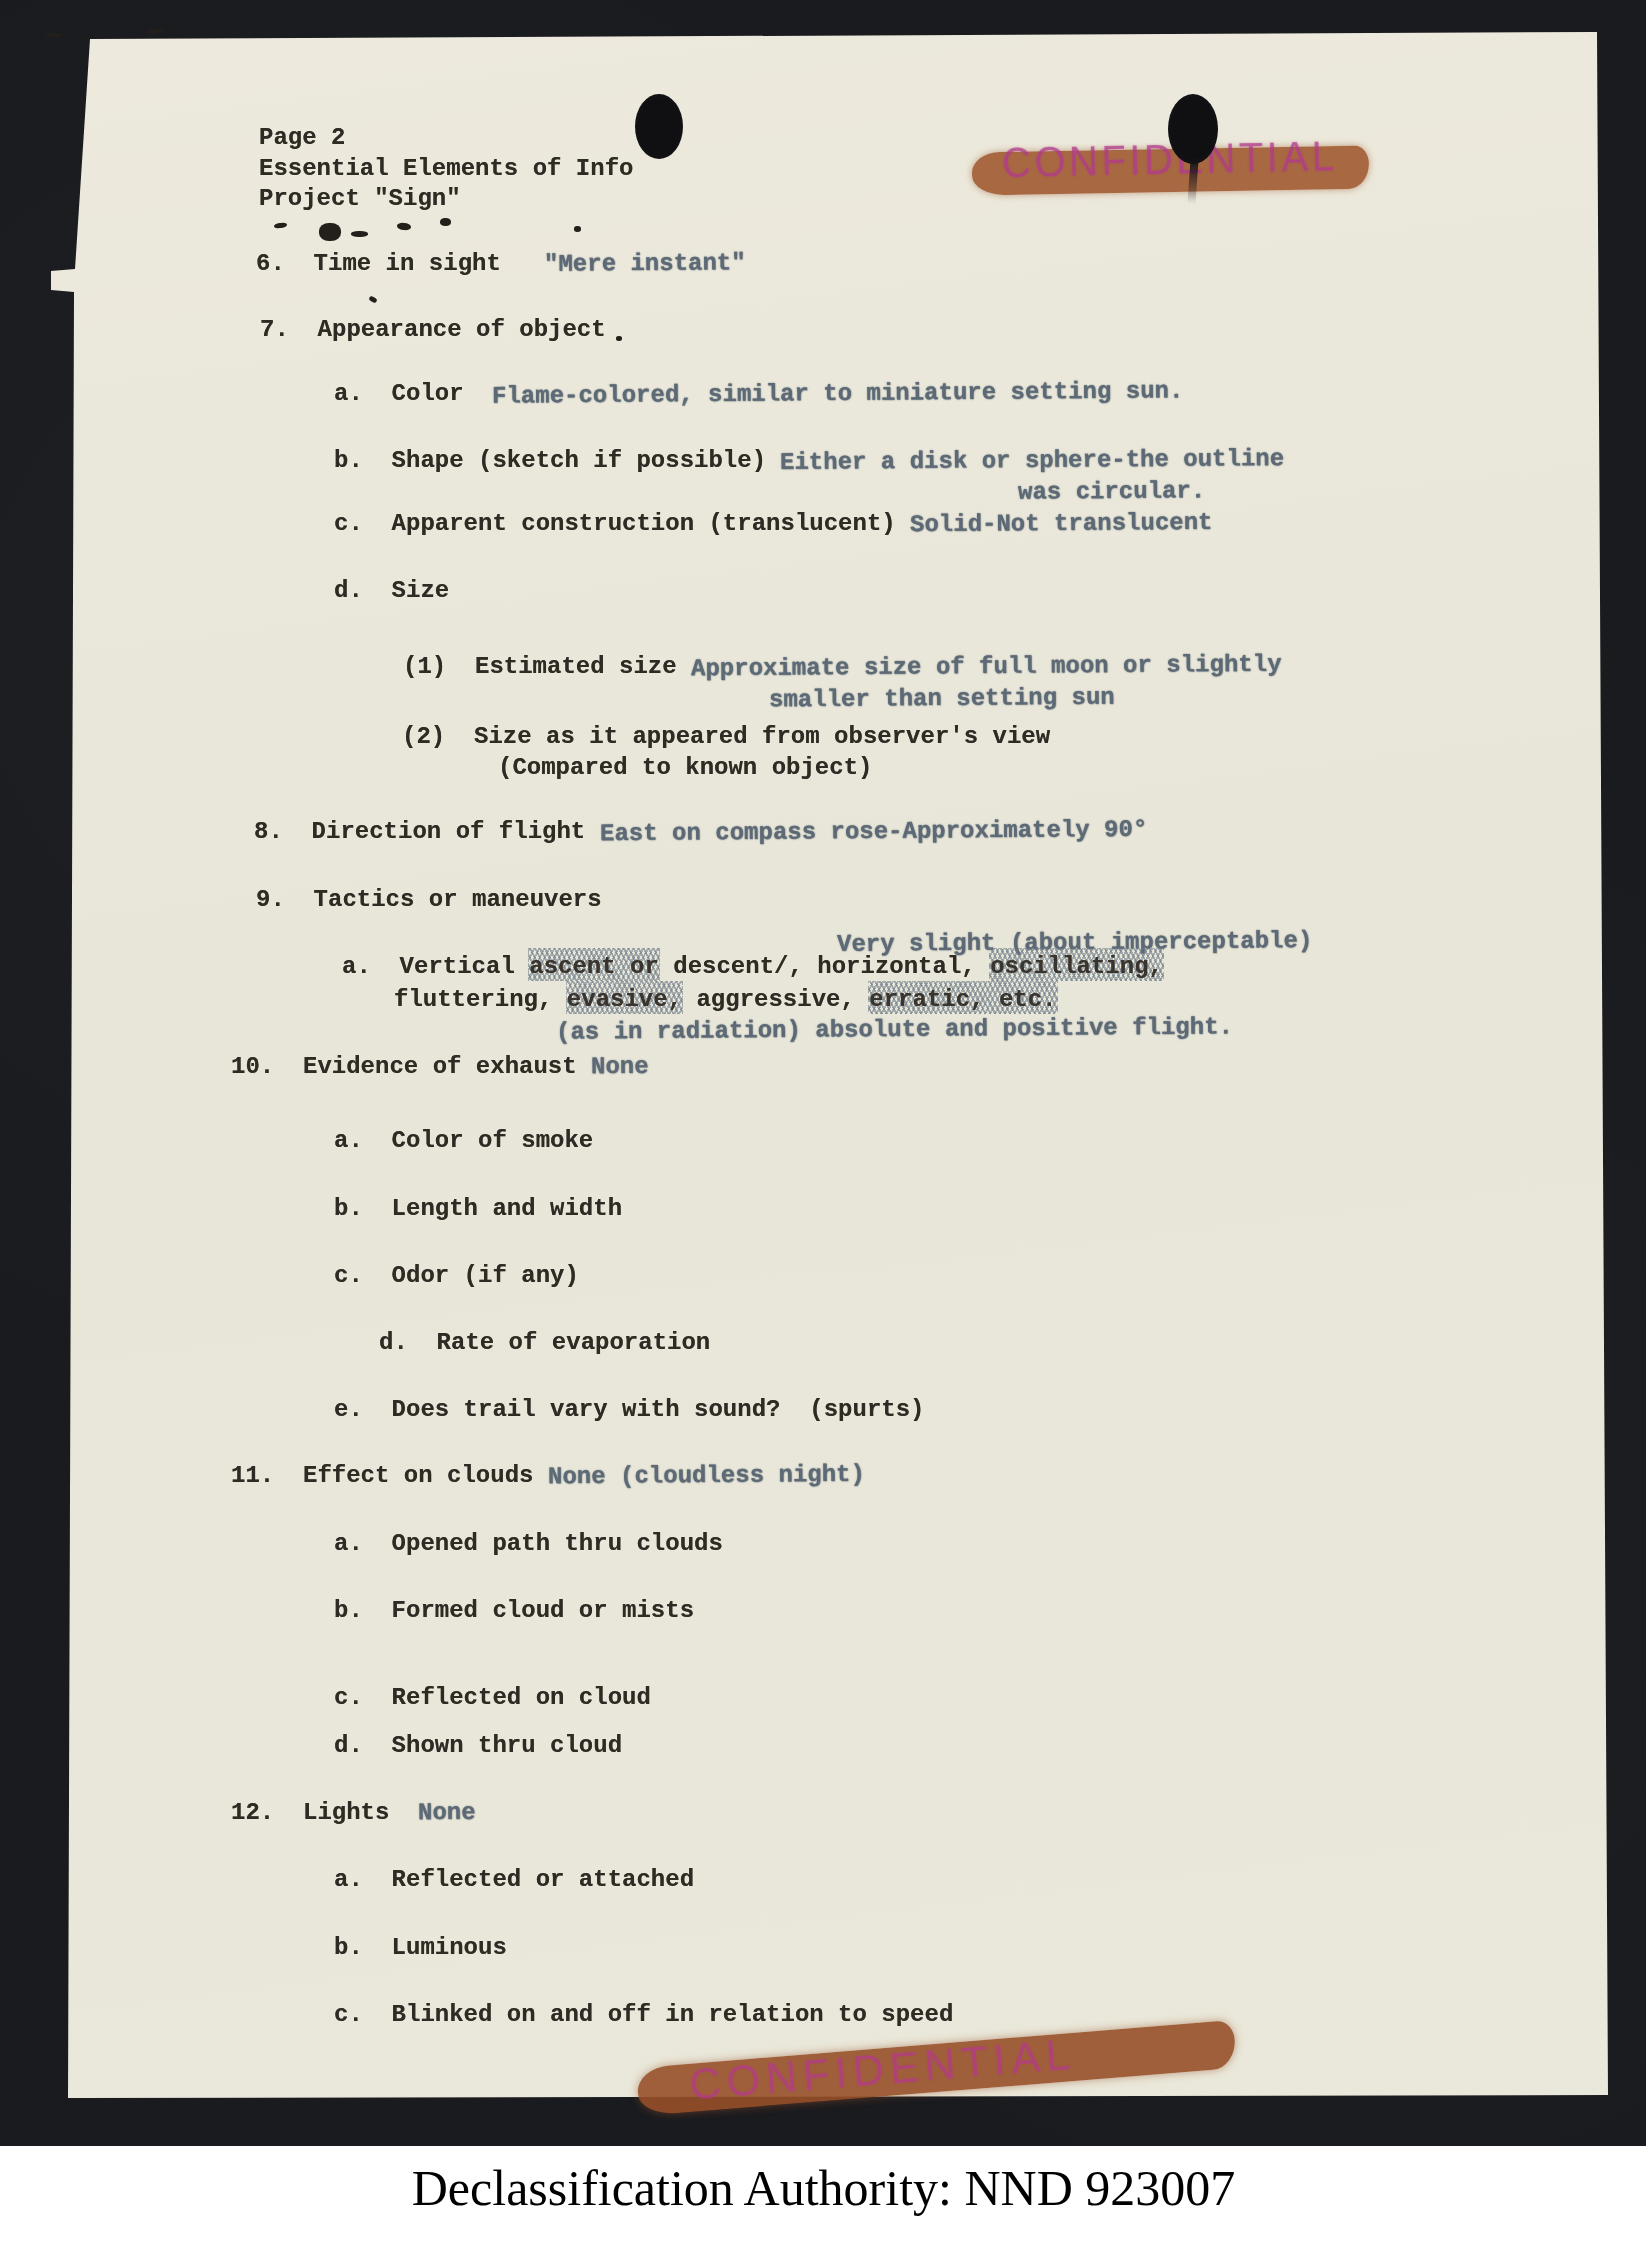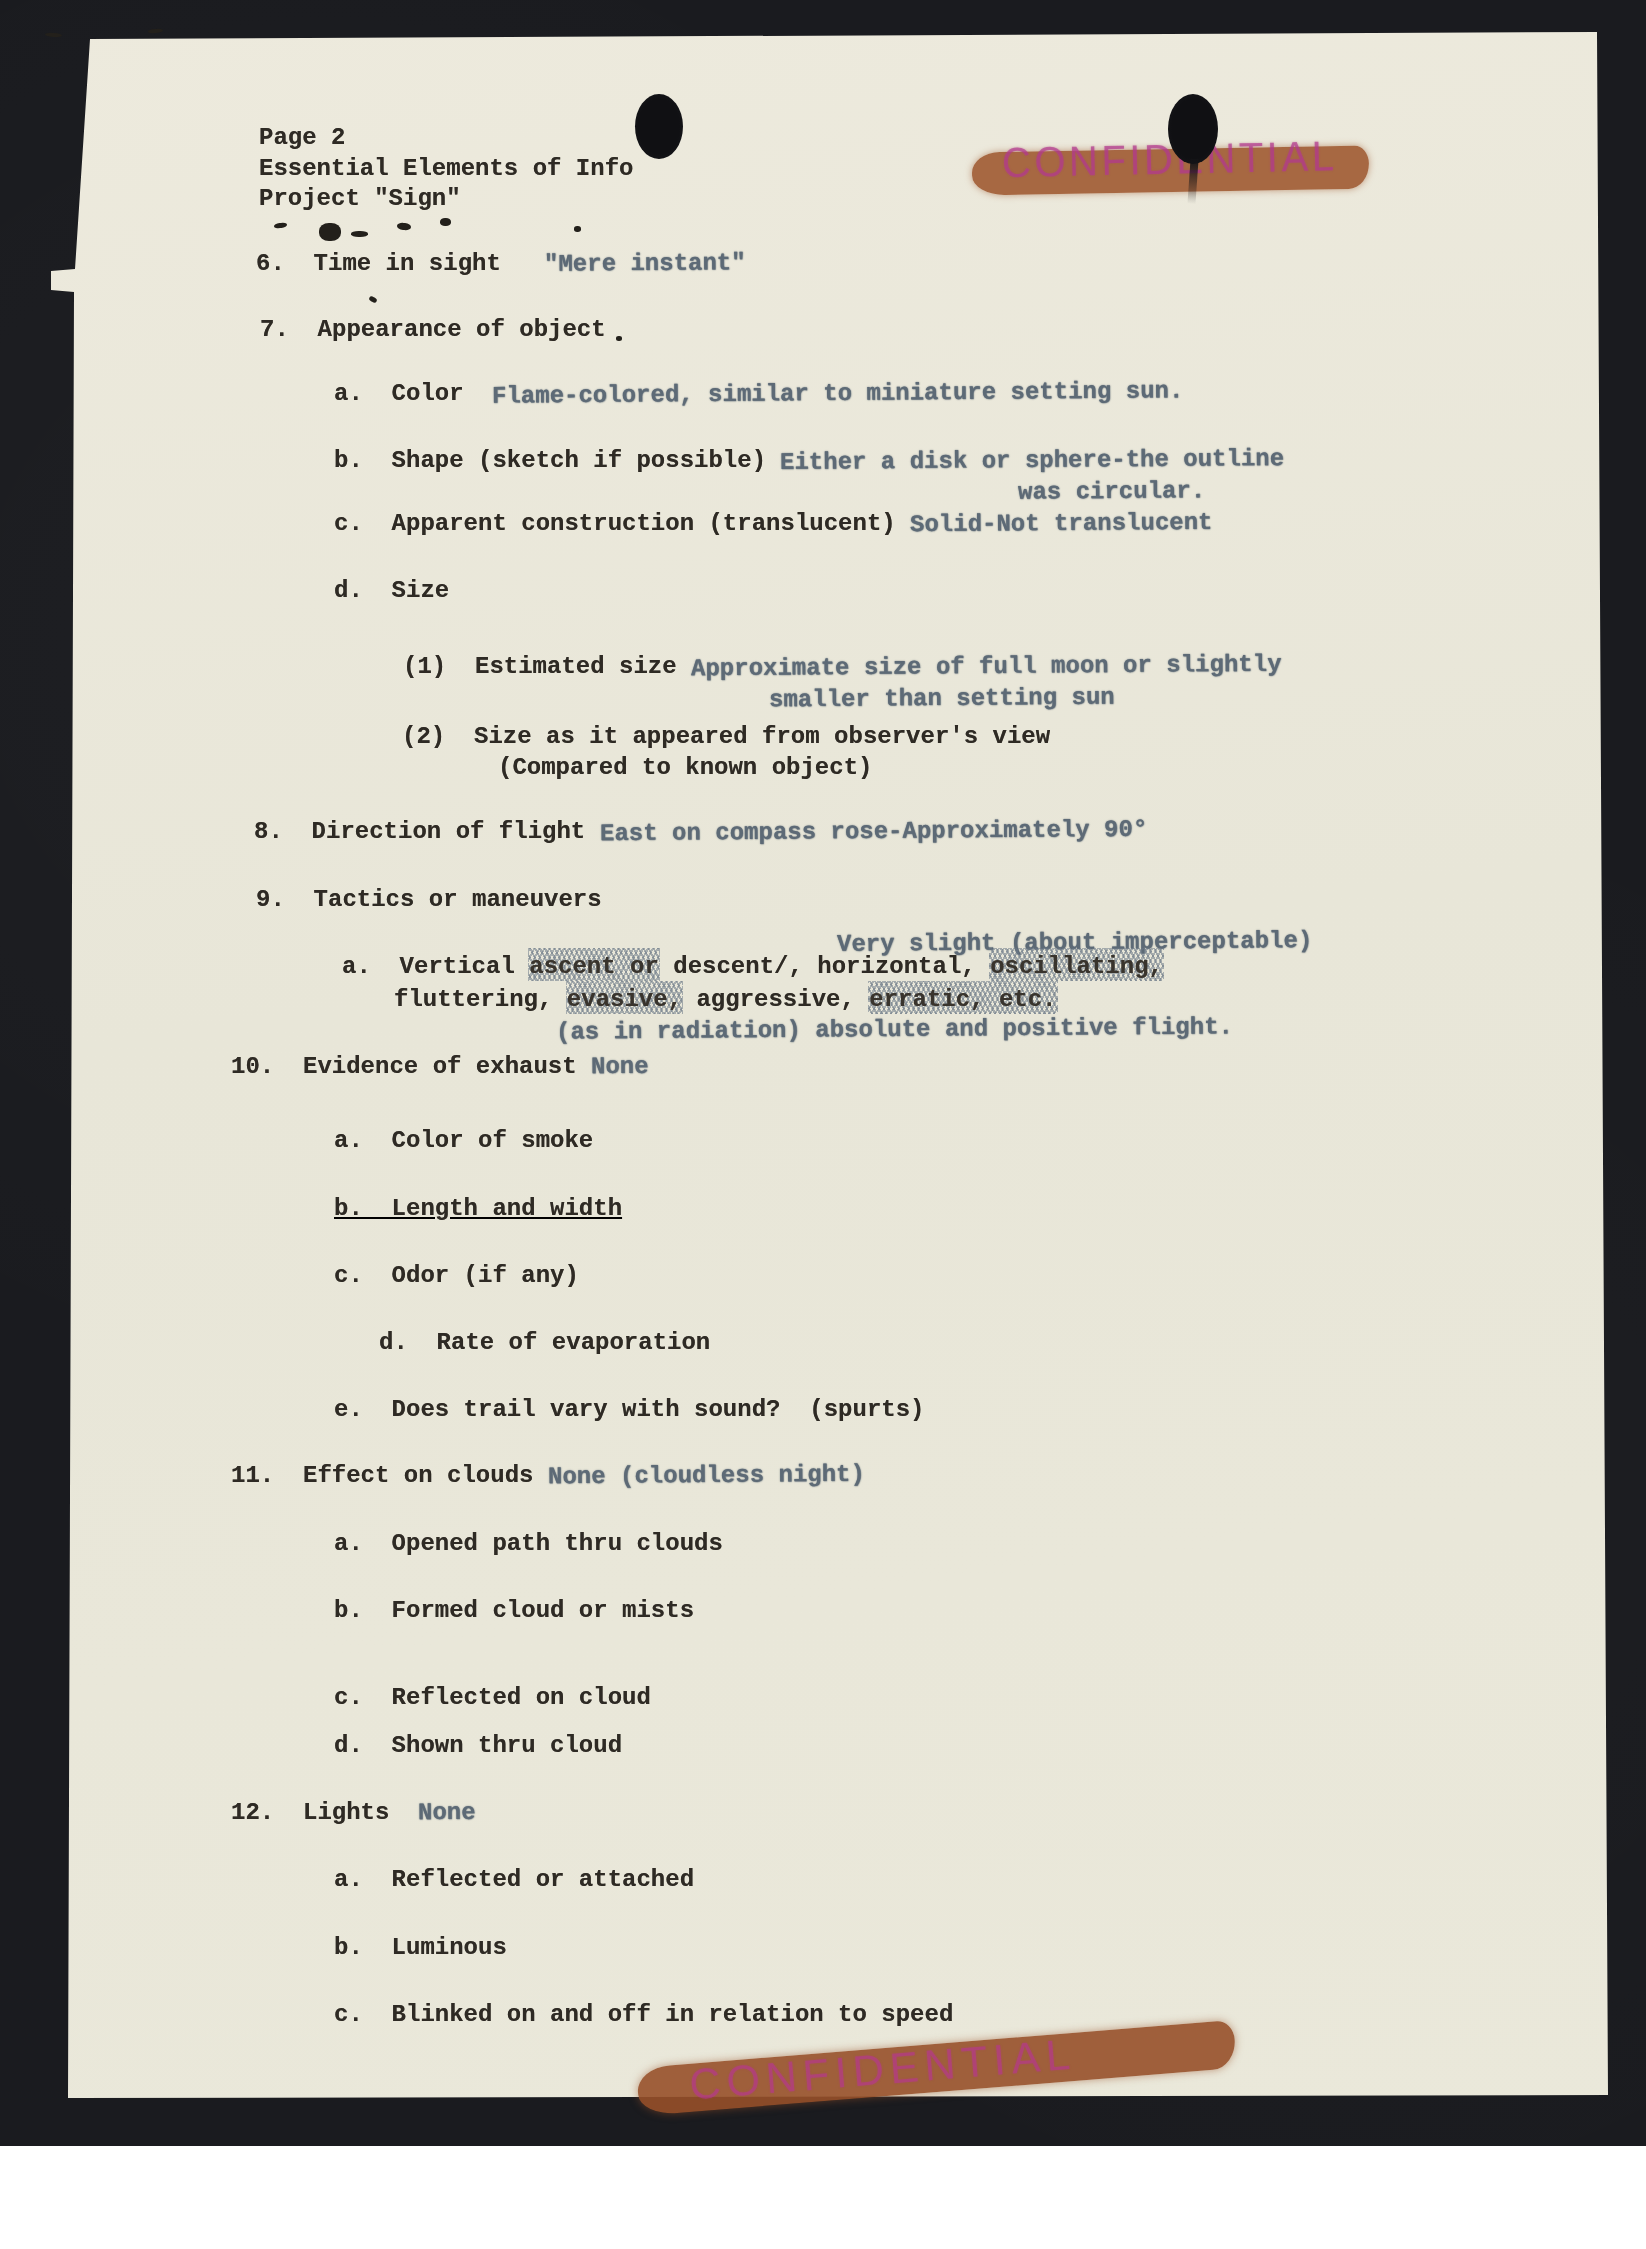--- a/index.html
+++ b/index.html
@@ -80,21 +80,21 @@
       <div class="doc-line" style="left: 402px; top: 722px;"><span class="seg-t">(2)  Size as it appeared from observer's view</span></div>
       <div class="doc-line" style="left: 498px; top: 753px;"><span class="seg-t">(Compared to known object)</span></div>
       <div class="doc-line" style="left: 254px; top: 817px;"><span class="seg-t">8.  Direction of flight </span><span class="seg-c">East on compass rose-Approximately 90°</span></div>
       <div class="doc-line" style="left: 256px; top: 885px;"><span class="seg-t">9.  Tactics or maneuvers</span></div>
       <div class="doc-line" style="left: 817px; top: 928px; margin-left: 20px;"><span class="seg-c">Very slight (about imperceptable)</span></div>
       <div class="doc-line" style="left: 342px; top: 952px;"><span class="seg-t">a.  Vertical </span><span class="seg-x">ascent or</span><span class="seg-t"> descent/, horizontal, </span><span class="seg-x">oscillating,</span></div>
       <div class="doc-line" style="left: 394px; top: 985px;"><span class="seg-t">fluttering, </span><span class="seg-x">evasive,</span><span class="seg-t"> aggressive, </span><span class="seg-x">erratic, etc.</span></div>
       <div class="doc-line" style="left: 556px; top: 1015px;"><span class="seg-c">(as in radiation) absolute and positive flight.</span></div>
       <div class="doc-line" style="left: 231px; top: 1052px;"><span class="seg-t">10.  Evidence of exhaust </span><span class="seg-c">None</span></div>
       <div class="doc-line" style="left: 334px; top: 1126px;"><span class="seg-t">a.  Color of smoke</span></div>
-      <div class="doc-line" style="left: 334px; top: 1194px; text-decoration: underline;"><span class="seg-t">b.  Length and width</span></div>
+      <div class="doc-line" style="left: 334px; top: 1194px;"><span class="seg-t">b.  Length and width</span></div>
       <div class="doc-line" style="left: 334px; top: 1261px;"><span class="seg-t">c.  Odor (if any)</span></div>
       <div class="doc-line" style="left: 334px; top: 1328px; margin-left: 45px;"><span class="seg-t">d.  Rate of evaporation</span></div>
       <div class="doc-line" style="left: 334px; top: 1395px;"><span class="seg-t">e.  Does trail vary with sound?  (spurts)</span></div>
       <div class="doc-line" style="left: 231px; top: 1461px;"><span class="seg-t">11.  Effect on clouds </span><span class="seg-c">None (cloudless night)</span></div>
       <div class="doc-line" style="left: 334px; top: 1529px;"><span class="seg-t">a.  Opened path thru clouds</span></div>
       <div class="doc-line" style="left: 334px; top: 1596px;"><span class="seg-t">b.  Formed cloud or mists</span></div>
       <div class="doc-line" style="left: 334px; top: 1663px; margin-top: 20px;"><span class="seg-t">c.  Reflected on cloud</span></div>
       <div class="doc-line" style="left: 334px; top: 1731px;"><span class="seg-t">d.  Shown thru cloud</span></div>
       <div class="doc-line" style="left: 231px; top: 1798px;"><span class="seg-t">12.  Lights  </span><span class="seg-c">None</span></div>
       <div class="doc-line" style="left: 334px; top: 1865px;"><span class="seg-t">a.  Reflected or attached</span></div>
@@ -110,14 +110,17 @@
   <div class="speck" style="left:574px;top:226px;width:7px;height:6px;"></div>
   <div class="speck" style="left:369px;top:297px;width:8px;height:5px;transform:rotate(30deg);"></div>
   <div class="speck" style="left:148px;top:29px;width:15px;height:4px;transform:rotate(-5deg);"></div>
   <div class="speck" style="left:45px;top:33px;width:17px;height:4.4px;transform:rotate(4deg);"></div>
   <div class="speck" style="left:616px;top:336px;width:6px;height:5px;"></div>
 
   <div class="hole hole-1"></div>
   <div class="hole hole-2"></div>
   <div class="hole-tail"></div>
 
+  <div class="footer">
+    <div class="footer-text">Declassification Authority: NND 923007</div>
+  </div>
 </div>
 
 
 </body></html>

